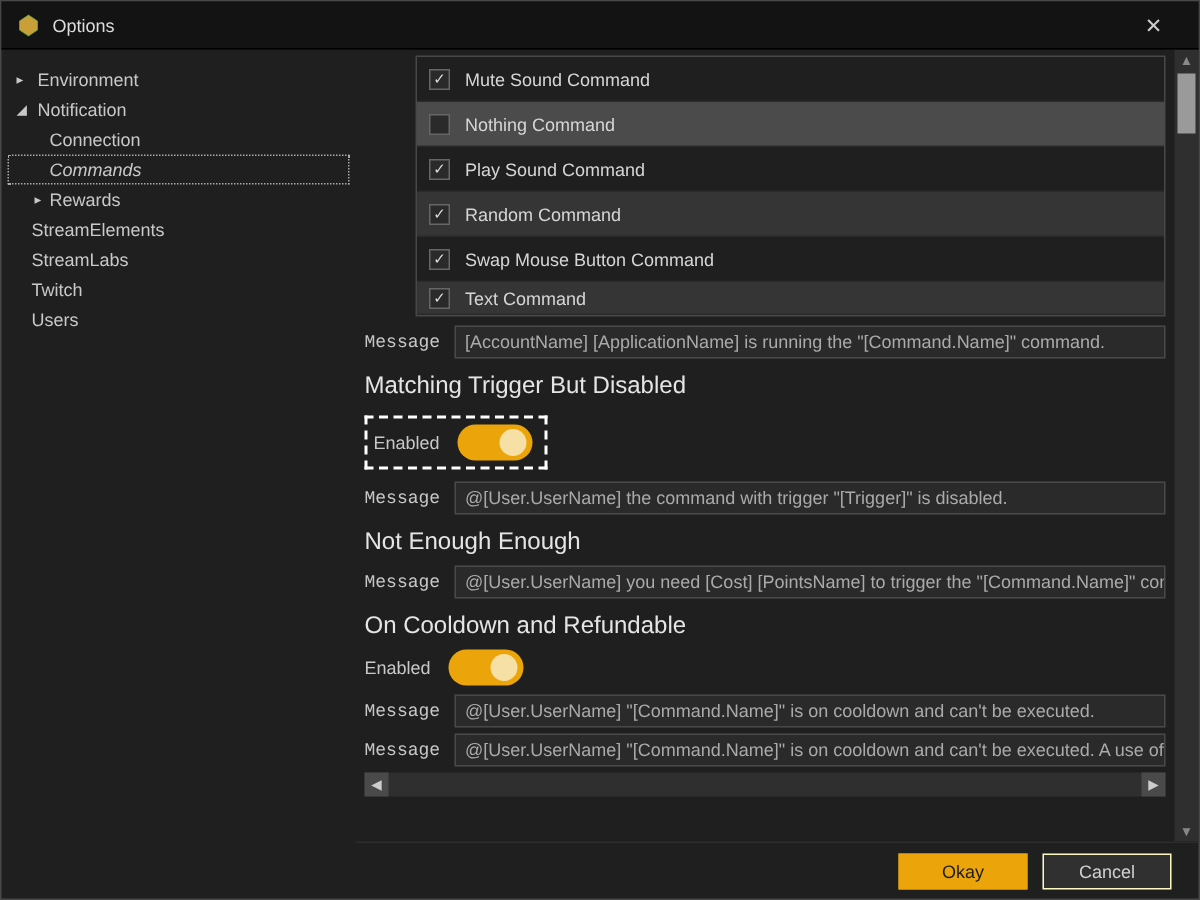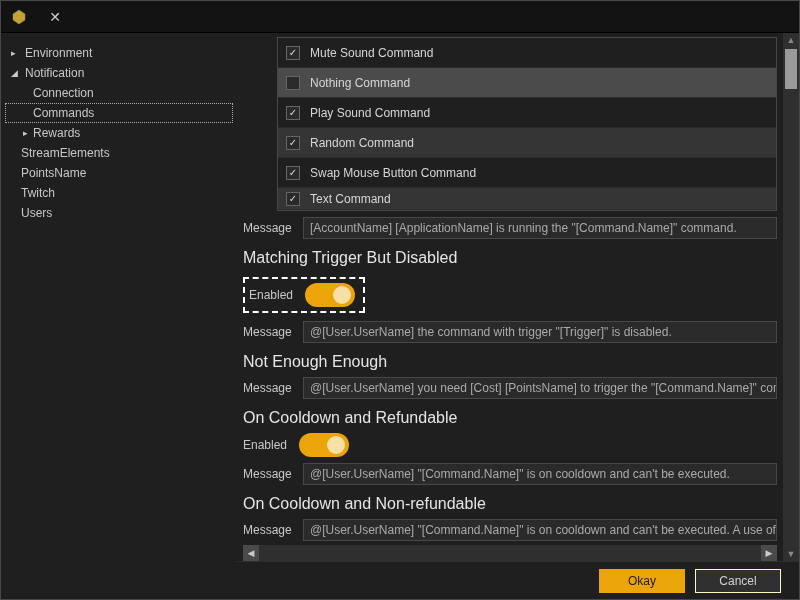--- a/index.html
+++ b/index.html
@@ -54,20 +54,21 @@
 .tree-item .arrow {
   width: 10px;
   font-size: 9px;
   color: #c8c8c8;
 }
 .tree-item .lbl { color: #c8c8c8; }
 .tree-sub { padding-left: 28px; height: 20px; display: flex; align-items: center; cursor: pointer; }
 .tree-sub.selected {
   outline: 1px dotted #aaa;
   outline-offset: -1px;
+  font-style: italic;
 }
 .tree-sub .lbl { color: #c8c8c8; }
 
 .main {
   flex: 1;
   display: flex;
   flex-direction: column;
   overflow: hidden;
 }
 .content-outer {
@@ -133,20 +134,21 @@
 .field-row {
   display: flex;
   align-items: center;
   margin: 4px 6px;
   gap: 8px;
 }
 .field-label {
   width: 52px;
   text-align: left;
   color: #c8c8c8;
+  font-family: Liberation Mono, monospace;
 }
 .field-input {
   flex: 1;
   height: 22px;
   background: #2a2a2a;
   border: 1px solid #484848;
   color: #aaa;
   padding: 0 6px;
   font-size: 12px;
   overflow: hidden;
@@ -242,20 +244,21 @@
 </head>
 <body>
 
 <div class="window">
   <div class="titlebar">
     <span class="icon">
       <svg width="16" height="16" viewBox="0 0 16 16">
         <polygon points="8,1 14,5 14,11 8,15 2,11 2,5" fill="#c9a038" stroke="#6a4" stroke-width="0.5"></polygon>
       </svg>
     </span>
+    <span class="title">Options</span>
     <span class="close">✕</span>
   </div>
 
   <div class="body">
     <div class="sidebar">
       <div class="tree-item">
         <span class="arrow">▸</span>
         <span class="lbl">Environment</span>
       </div>
       <div class="tree-item">
@@ -269,21 +272,21 @@
         <span class="lbl">Commands</span>
       </div>
       <div class="tree-sub" style="padding-left:18px">
         <span class="arrow" style="width:10px;font-size:9px">▸</span>
         <span class="lbl">Rewards</span>
       </div>
       <div class="tree-item" style="padding-left:16px">
         <span class="lbl">StreamElements</span>
       </div>
       <div class="tree-item" style="padding-left:16px">
-        <span class="lbl">PointsName</span>
+        <span class="lbl">StreamLabs</span>
       </div>
       <div class="tree-item" style="padding-left:16px">
         <span class="lbl">Twitch</span>
       </div>
       <div class="tree-item" style="padding-left:16px">
         <span class="lbl">Users</span>
       </div>
     </div>
 
     <div class="main">
@@ -347,21 +350,20 @@
             <span class="toggle-label">Enabled</span>
             <div class="toggle">
                 <div class="knob"></div>
               </div>
           </div>
           <div class="field-row">
             <span class="field-label">Message</span>
             <div class="field-input">@[User.UserName] "[Command.Name]" is on cooldown and can't be executed.</div>
           </div>
 
-          <div class="section-heading">On Cooldown and Non-refundable</div>
           <div class="field-row">
             <span class="field-label">Message</span>
             <div class="field-input">@[User.UserName] "[Command.Name]" is on cooldown and can't be executed. A use of "[Command.N</div>
           </div>
 
           <div class="hscroll">
             <div class="l">◀</div>
             <div class="track"></div>
             <div class="r">▶</div>
           </div>

